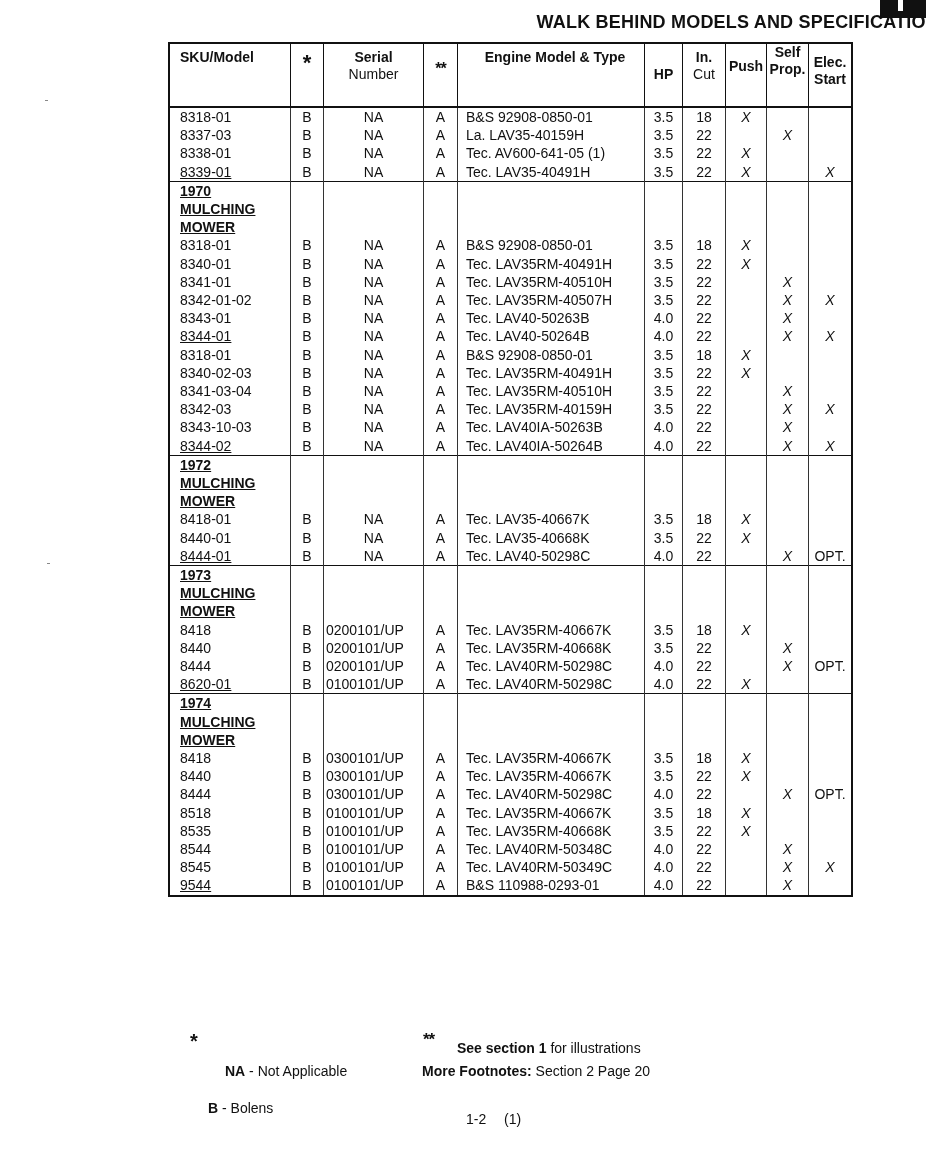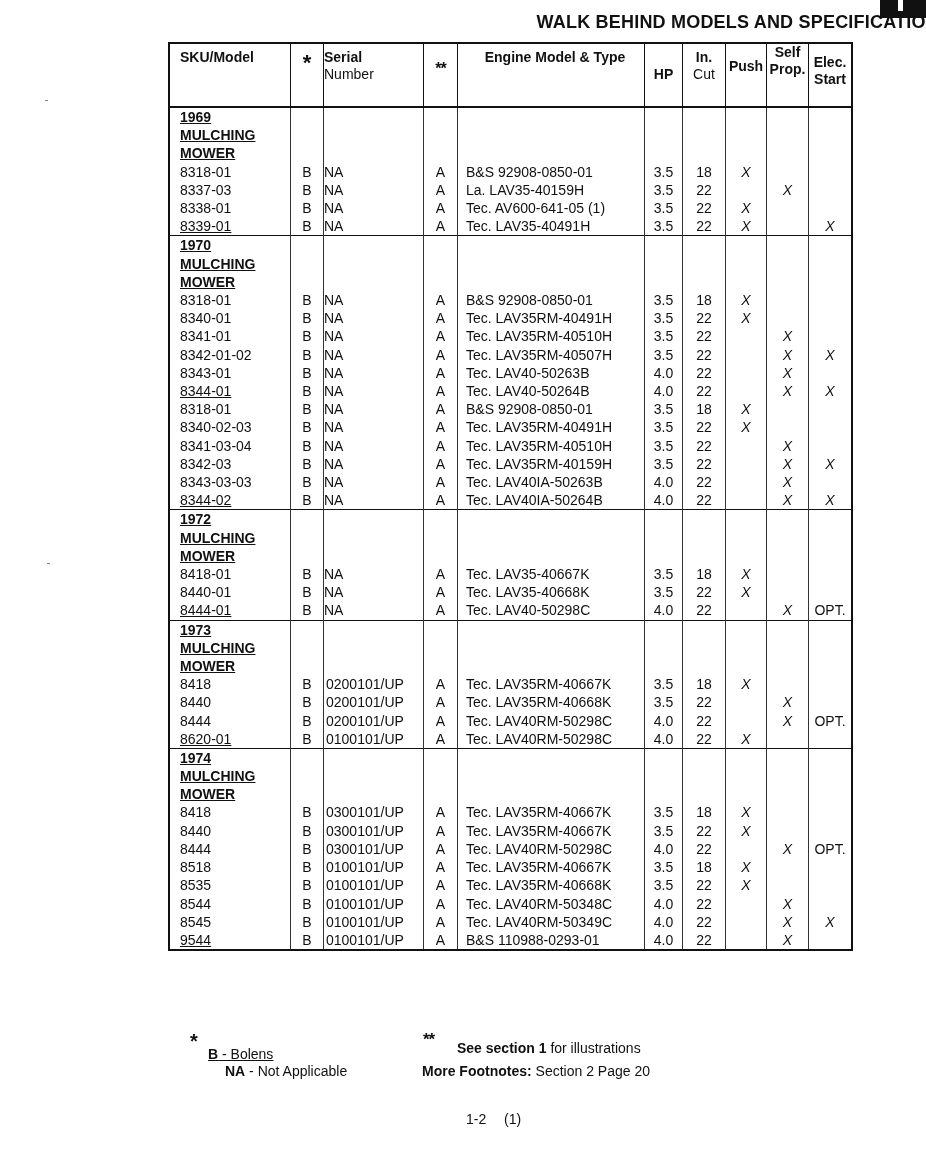--- a/index.html
+++ b/index.html
@@ -7,21 +7,21 @@
   .tab-mark { position:absolute; left:880px; top:0; width:46px; height:18px; background:#111; }
   .tab-mark .notch { position:absolute; left:18px; top:0; width:5px; height:11px; background:#fff; }
   .title { position:absolute; left:0; width:926px; top:12px; text-align:right; font-weight:bold; font-size:18px; text-decoration:underline; letter-spacing:0.2px; }
   .title span { display:inline-block; transform:translateX(25px); }
   table.spec { position:absolute; left:168px; top:42px; border-collapse:collapse; font-size:14px; line-height:18.2px; table-layout:fixed; border:2px solid #111; }
   table.spec th, table.spec td { padding:0; vertical-align:top; white-space:nowrap; }
   table.spec th { font-weight:bold; font-size:14px; line-height:17px; border-right:1px solid #111; border-bottom:2px solid #111; height:40px; }
   table.spec td { border-right:1px solid #333; }
   .c-sku { width:110px; text-align:left; padding-left:10px !important; }
   .c-mfr { width:32px; text-align:center; }
-  .c-serial { width:97px; text-align:left; }
+  .c-serial { width:97px; text-align:center; }
   .c-type { width:33px; text-align:center; }
   .c-engine { width:178px; text-align:left; padding-left:8px !important; }
   .c-hp { width:37px; text-align:center; }
   .c-cut { width:42px; text-align:center; }
   .c-push { width:40px; text-align:center; }
   .c-self { width:41px; text-align:center; }
   .c-elec { width:42px; text-align:center; }
   th.c-sku { padding-left:10px; }
   th .star { font-size:22px; display:block; margin-top:10px; }
   th .stars { font-size:16px; display:block; margin-top:16px; letter-spacing:-1px;}
@@ -74,36 +74,20 @@
           <div>Self</div>
           <div>Prop.</div>
         </th>
       <th class="c-elec" style="padding-top:10px;border-right:none;">
           <div>Elec.</div>
           <div>Start</div>
         </th>
     </tr>
   </thead>
   <tbody id="spec-body">
-      <tr class="group-head">
-        <td class="c-sku group-title">
-          <div>1969</div>
-          <div>MULCHING</div>
-          <div>MOWER</div>
-        </td>
-        <td class="c-mfr"></td>
-        <td class="c-serial"></td>
-        <td class="c-type"></td>
-        <td class="c-engine"></td>
-        <td class="c-hp"></td>
-        <td class="c-cut"></td>
-        <td class="c-push"></td>
-        <td class="c-self"></td>
-        <td class="c-elec" style="border-right: none;"></td>
-      </tr>
       <tr>
         <td class="c-sku"><span>8318-01</span></td>
         <td class="c-mfr"><span>B</span></td>
         <td class="c-serial"><span>NA</span></td>
         <td class="c-type"><span>A</span></td>
         <td class="c-engine"><span>B&amp;S 92908-0850-01</span></td>
         <td class="c-hp"><span>3.5</span></td>
         <td class="c-cut"><span>18</span></td>
         <td class="c-push x"><span>X</span></td>
         <td class="c-self"><span></span></td>
@@ -275,21 +259,21 @@
         <td class="c-serial"><span>NA</span></td>
         <td class="c-type"><span>A</span></td>
         <td class="c-engine"><span>Tec. LAV35RM-40159H</span></td>
         <td class="c-hp"><span>3.5</span></td>
         <td class="c-cut"><span>22</span></td>
         <td class="c-push"><span></span></td>
         <td class="c-self x"><span>X</span></td>
         <td class="c-elec x" style="border-right: none;"><span>X</span></td>
       </tr>
       <tr>
-        <td class="c-sku"><span>8343-03-03</span></td>
+        <td class="c-sku"><span>8343-10-03</span></td>
         <td class="c-mfr"><span>B</span></td>
         <td class="c-serial"><span>NA</span></td>
         <td class="c-type"><span>A</span></td>
         <td class="c-engine"><span>Tec. LAV40IA-50263B</span></td>
         <td class="c-hp"><span>4.0</span></td>
         <td class="c-cut"><span>22</span></td>
         <td class="c-push"><span></span></td>
         <td class="c-self x"><span>X</span></td>
         <td class="c-elec" style="border-right: none;"><span></span></td>
       </tr>
@@ -530,20 +514,20 @@
         <td class="c-hp"><span>4.0</span></td>
         <td class="c-cut"><span>22</span></td>
         <td class="c-push"><span></span></td>
         <td class="c-self x"><span>X</span></td>
         <td class="c-elec" style="border-right: none;"><span></span></td>
       </tr>
     </tbody>
 </table>
 
 <div class="fstar" style="left:190px;top:1030px;">*</div>
-<div class="foot" style="left:208px;top:1046px;text-decoration:underline;"><b>B</b><span> - Bolens</span></div>
+<div class="foot" style="left:208px;top:1100px;"><b>B</b><span> - Bolens</span></div>
 <div class="foot" style="left:205px;top:1063px;padding-left:20px;"><b>NA</b><span> - Not Applicable</span></div>
 
 <div class="fstar" style="left:423px;top:1030px;font-size:17px;letter-spacing:-1px;">**</div>
 <div class="foot" style="left:457px;top:1040px;"><b>See section 1</b><span> for illustrations</span></div>
 <div class="foot" style="left:422px;top:1063px;"><b>More Footnotes:</b><span> Section 2 Page 20</span></div>
 
 <div class="pagenum">1-2 (1)</div>
 
 </body></html>

